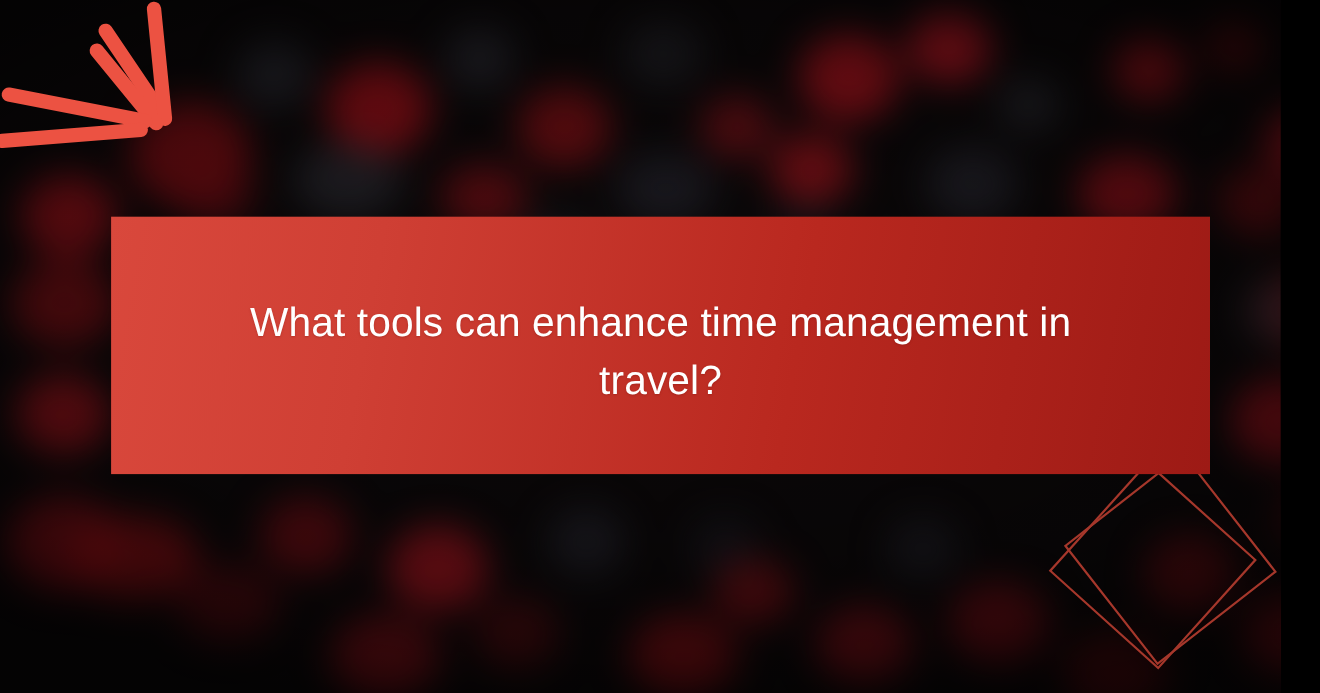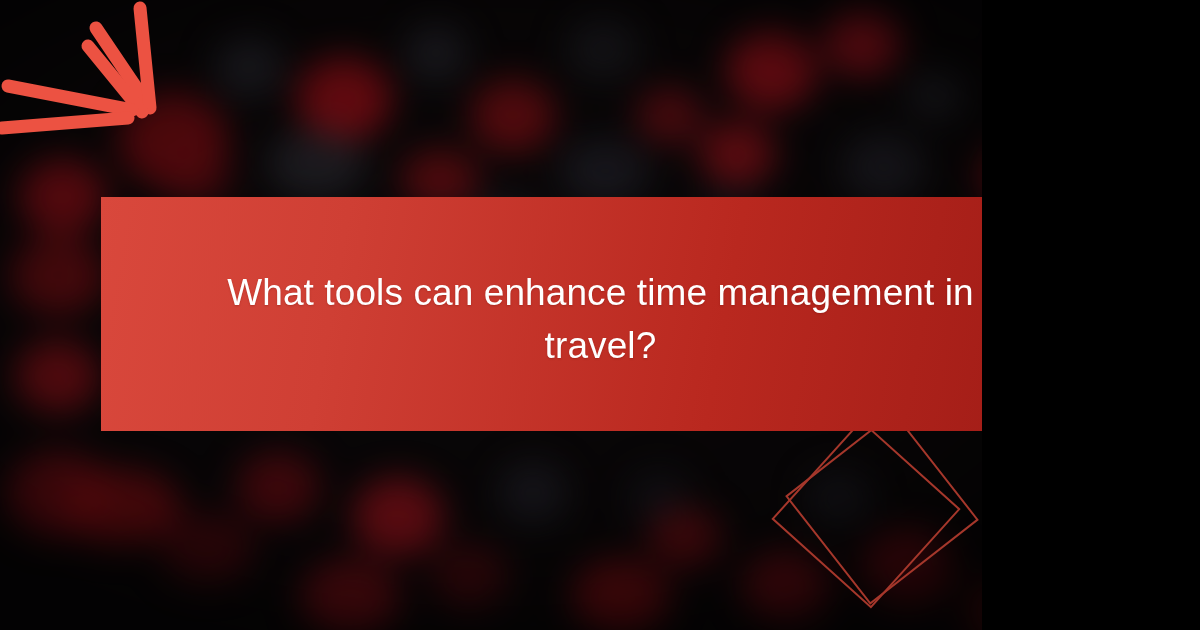--- a/index.html
+++ b/index.html
@@ -3,21 +3,21 @@
 <meta charset="utf-8">
 <title>Social Card</title>
 <style>
   html, body {
     margin: 0;
     padding: 0;
     background: #000;
   }
   #card {
     position: relative;
-    width: 982px;
+    width: 1164px;
     height: 630px;
     overflow: hidden;
     background: #0a0708;
     font-family: "Liberation Sans", "DejaVu Sans", sans-serif;
   }
 
   
   #bg-base {
     position: absolute;
     inset: 0;

